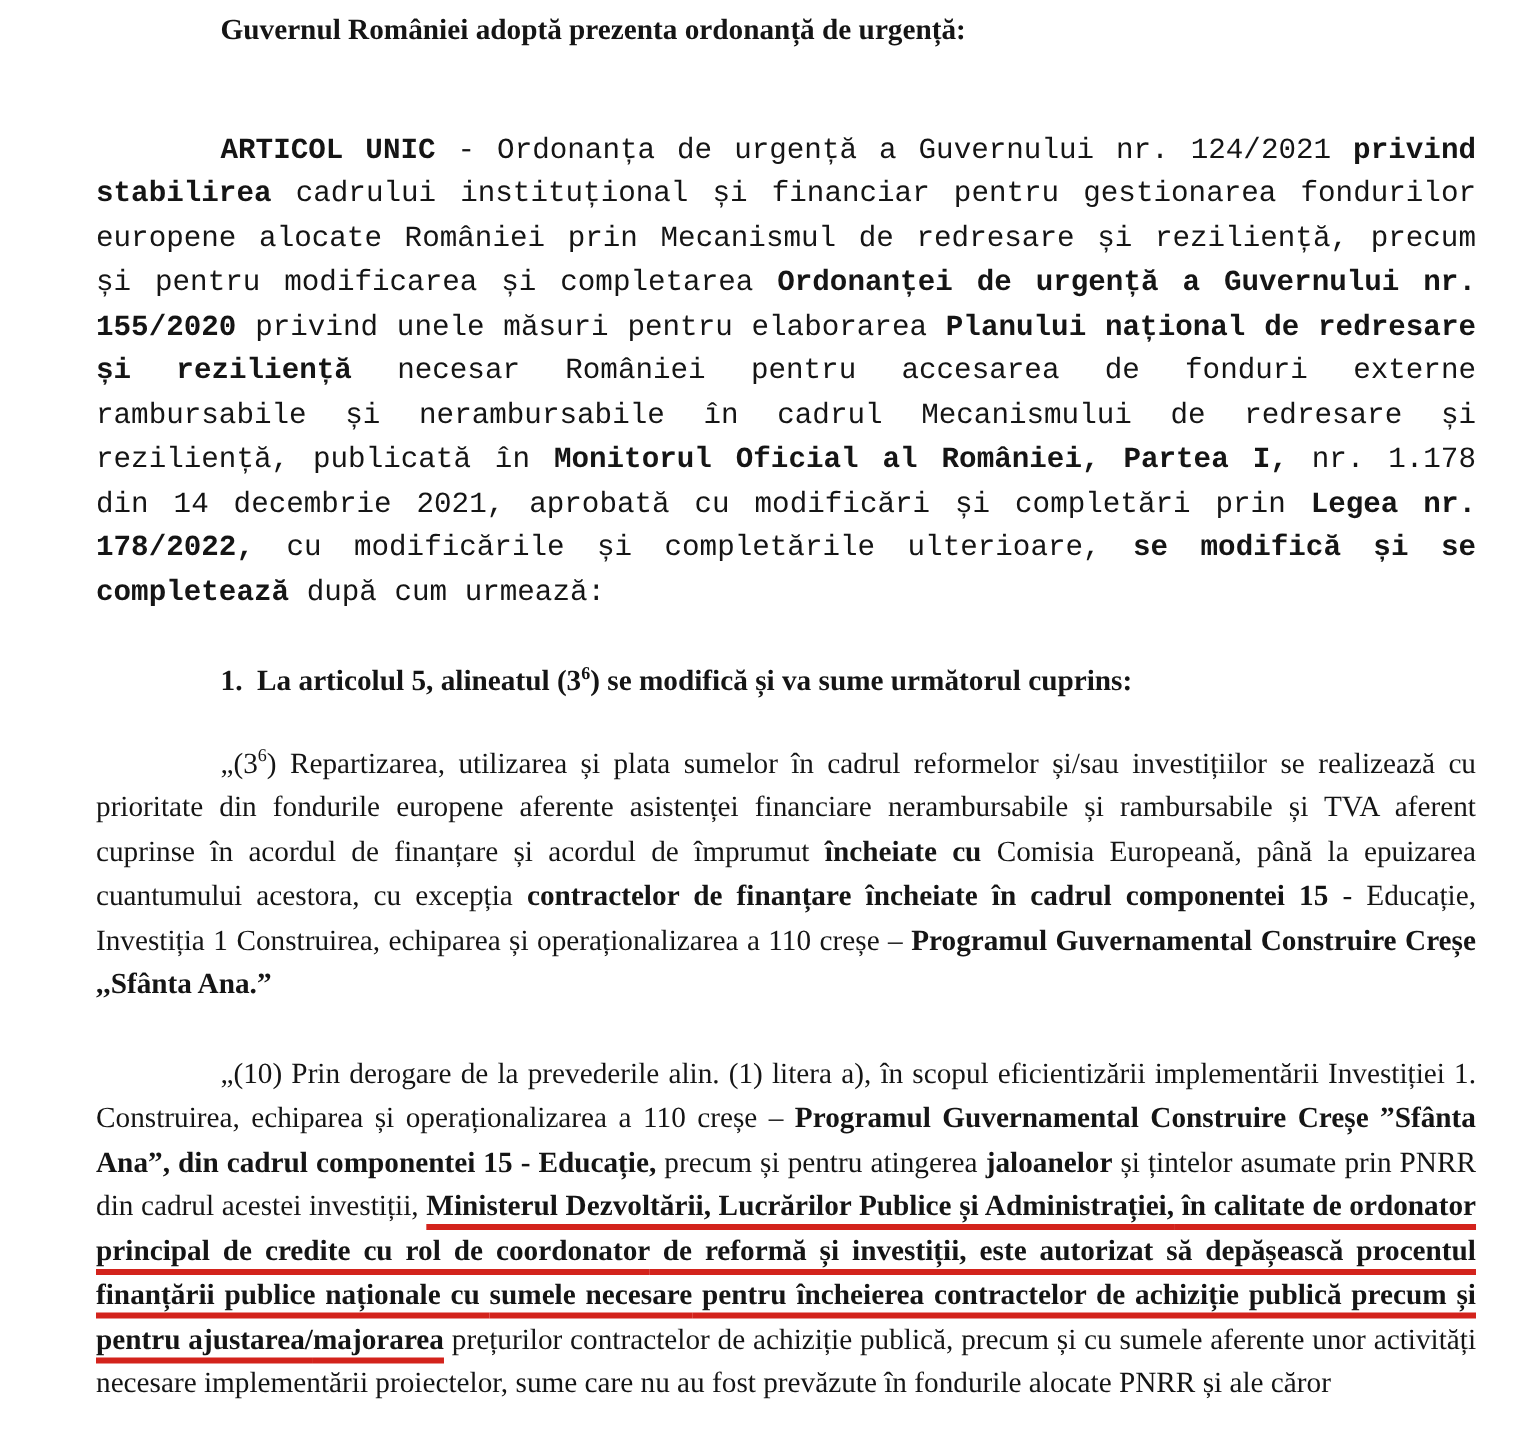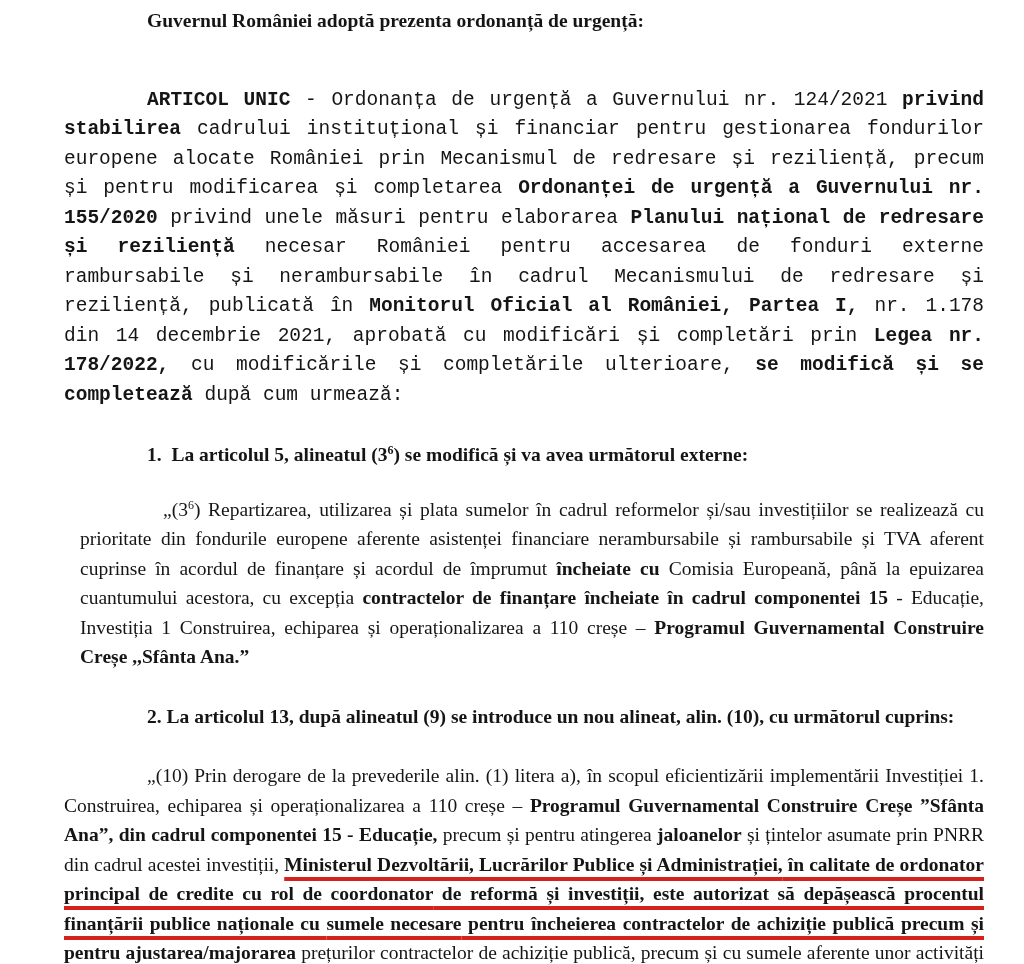--- a/index.html
+++ b/index.html
@@ -27,21 +27,21 @@
     margin:0 0 0 83px;
     padding:0;
   }
   .para{
     text-align:justify;
     margin:0;
   }
   .indent{ text-indent:83px; }
   .mt-lg{ margin-top:50px;font-family:Liberation Mono, monospace; }
   .mt-md{ margin-top:30px; }
-  .mt-sm{ margin-top:25px;margin-left:16px; }
+  .mt-sm{ margin-top:25px; }
   .heading{ font-weight:bold; }
   .b{ font-weight:700; }
   .red-underline{
     text-decoration:underline;
     text-decoration-color:var(--annotation-red);
     text-decoration-thickness:4px;
     text-underline-offset:6px;
     text-decoration-skip-ink:none;
     font-weight:bold;
   }
@@ -53,21 +53,20 @@
 </style>
 </head>
 <body>
 
 <div class="page">
 
   <h1 class="doc-title">Guvernul României adoptă prezenta ordonanță de urgență:</h1>
 
   <p class="para indent mt-lg"><span class="b">ARTICOL UNIC</span><span> - Ordonanța de urgență a Guvernului nr. 124/2021 </span><span class="b">privind stabilirea</span><span> cadrului instituțional și financiar pentru gestionarea fondurilor europene alocate României prin Mecanismul de redresare și reziliență, precum și pentru modificarea și completarea </span><span class="b">Ordonanței de urgență a Guvernului nr. 155/2020</span><span> privind unele măsuri pentru elaborarea </span><span class="b">Planului național de redresare și reziliență</span><span> necesar României pentru accesarea de fonduri externe rambursabile și nerambursabile în cadrul Mecanismului de redresare și reziliență, publicată în </span><span class="b">Monitorul Oficial al României, Partea I,</span><span> nr. 1.178 din 14 decembrie 2021, aprobată cu modificări și completări prin </span><span class="b">Legea nr. 178/2022,</span><span> cu modificările și completările ulterioare, </span><span class="b">se modifică și se completează</span><span> după cum urmează:</span></p>
 
-  <p class="para heading indent mt-md"><span class="b">1.&nbsp;&nbsp;La articolul 5, alineatul (3</span><sup class="b">6</sup><span class="b">) se modifică și va avea următorul externe:</span></p>
+  <p class="para heading indent mt-md"><span class="b">1.&nbsp;&nbsp;La articolul 5, alineatul (3</span><sup class="b">6</sup><span class="b">) se modifică și va sume următorul cuprins:</span></p>
 
   <p class="para indent mt-sm"><span>„(3</span><sup>6</sup><span>) Repartizarea, utilizarea și plata sumelor în cadrul reformelor și/sau investițiilor se realizează cu prioritate din fondurile europene aferente asistenței financiare nerambursabile și rambursabile și TVA aferent cuprinse în acordul de finanțare și acordul de împrumut </span><span class="b">încheiate cu</span><span> Comisia Europeană, până la epuizarea cuantumului acestora, cu excepția </span><span class="b">contractelor de finanțare încheiate în cadrul componentei 15</span><span> - Educație, Investiția 1 Construirea, echiparea și operaționalizarea a 110 creșe – </span><span class="b">Programul Guvernamental Construire Creșe ,,Sfânta Ana.”</span></p>
 
-  <p class="para heading indent mt-md"><span class="b">2. La articolul 13, după alineatul (9) se introduce un nou alineat, alin. (10), cu următorul cuprins:</span></p>
 
   <p class="para indent mt-md"><span>„(10) Prin derogare de la prevederile alin. (1) litera a), în scopul eficientizării implementării Investiției 1. Construirea, echiparea și operaționalizarea a 110 creșe – </span><span class="b">Programul Guvernamental Construire Creșe ”Sfânta Ana”,</span><span class="b"> din cadrul componentei 15 - Educație,</span><span> precum și pentru atingerea </span><span class="b">jaloanelor</span><span> și țintelor asumate prin PNRR din cadrul acestei investiții, </span><span class="red-underline">Ministerul Dezvoltării, Lucrărilor Publice și Administrației,</span><span class="b red-underline"> în calitate de ordonator principal de credite cu rol de coordonator</span><span class="red-underline"> de reformă și investiții, este autorizat să depășească procentul finanțării publice naționale cu </span><span class="b red-underline">sumele necesare</span><span class="red-underline"> pentru încheierea contractelor de achiziție publică precum și pentru ajustarea/</span><span class="b red-underline">majorarea</span><span> prețurilor contractelor de achiziție publică, precum și cu sumele aferente unor activități necesare implementării proiectelor, sume care nu au fost prevăzute în fondurile alocate PNRR și ale căror</span></p>
 
 </div>
 
 </body></html>

